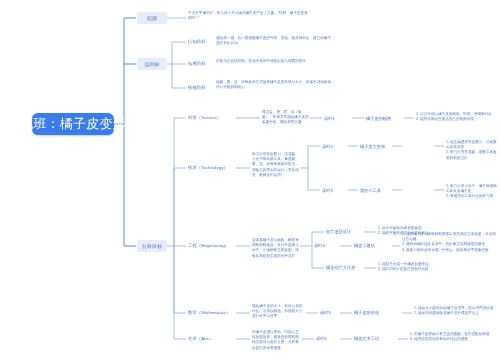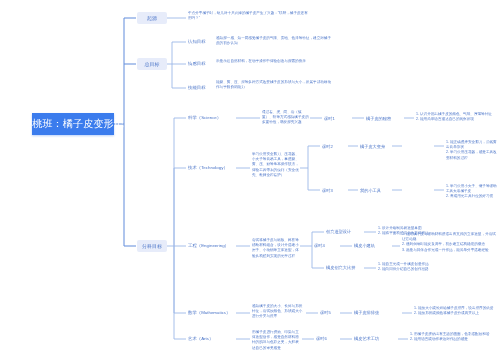--- a/index.html
+++ b/index.html
@@ -6,23 +6,23 @@
   body{
     width:500px;height:360px;overflow:hidden;background:#ffffff;
     font-family:"Liberation Sans","DejaVu Sans",sans-serif;
     color:#3a6fd8;
   }
   #map{position:relative;width:500px;height:360px;}
 
   
   .root{
     position:absolute;left:32px;top:113px;width:82px;height:22px;
-    background:#3b7ced;border-radius:0;
+    background:#3b7ced;border-radius:6px;
     display:flex;align-items:center;justify-content:center;
-    color:#ffffff;font-size:10px;letter-spacing:.2px;white-space:nowrap;
+    color:#ffffff;font-size:13px;letter-spacing:.2px;white-space:nowrap;
     box-shadow:0 1px 2px rgba(59,124,237,.35);
   }
   .l1{
     position:absolute;width:30px;height:12px;background:#e7ecfa;
     border-radius:2px;display:flex;align-items:center;justify-content:center;
     color:#4a74c8;font-size:5px;white-space:nowrap;
   }
   .l2{
     position:absolute;color:#4a74c8;font-size:4.4px;white-space:nowrap;
   }

